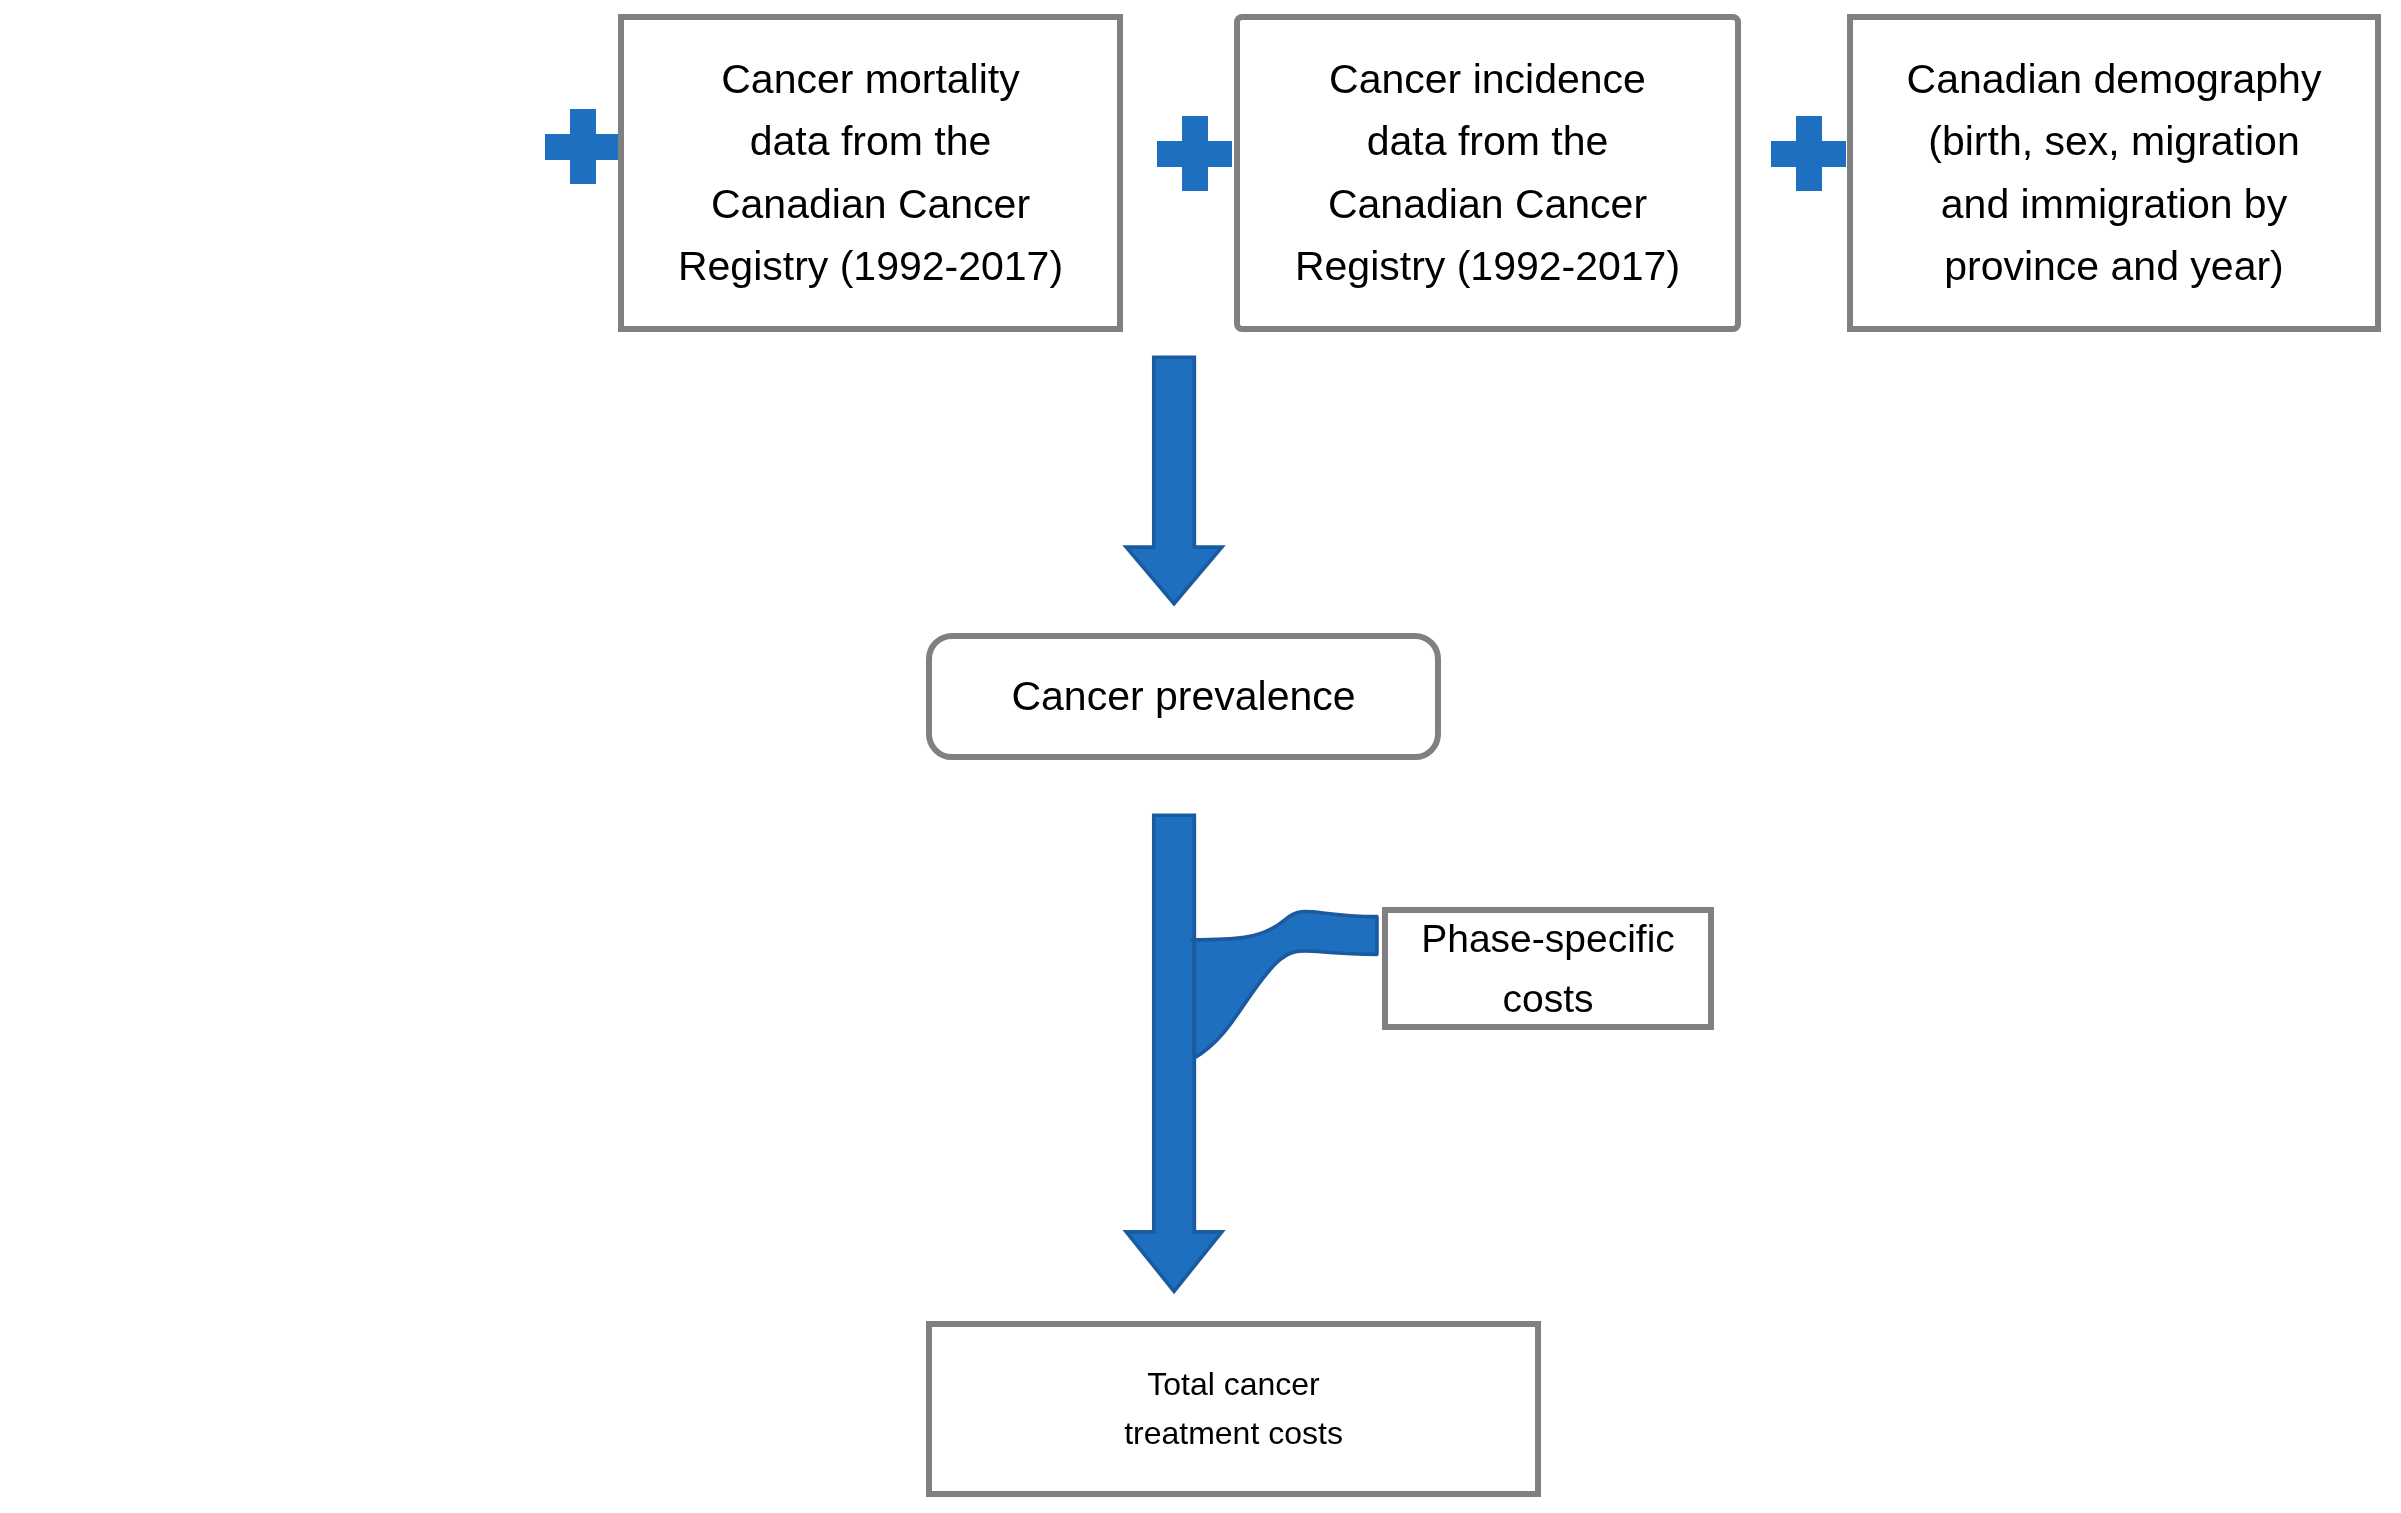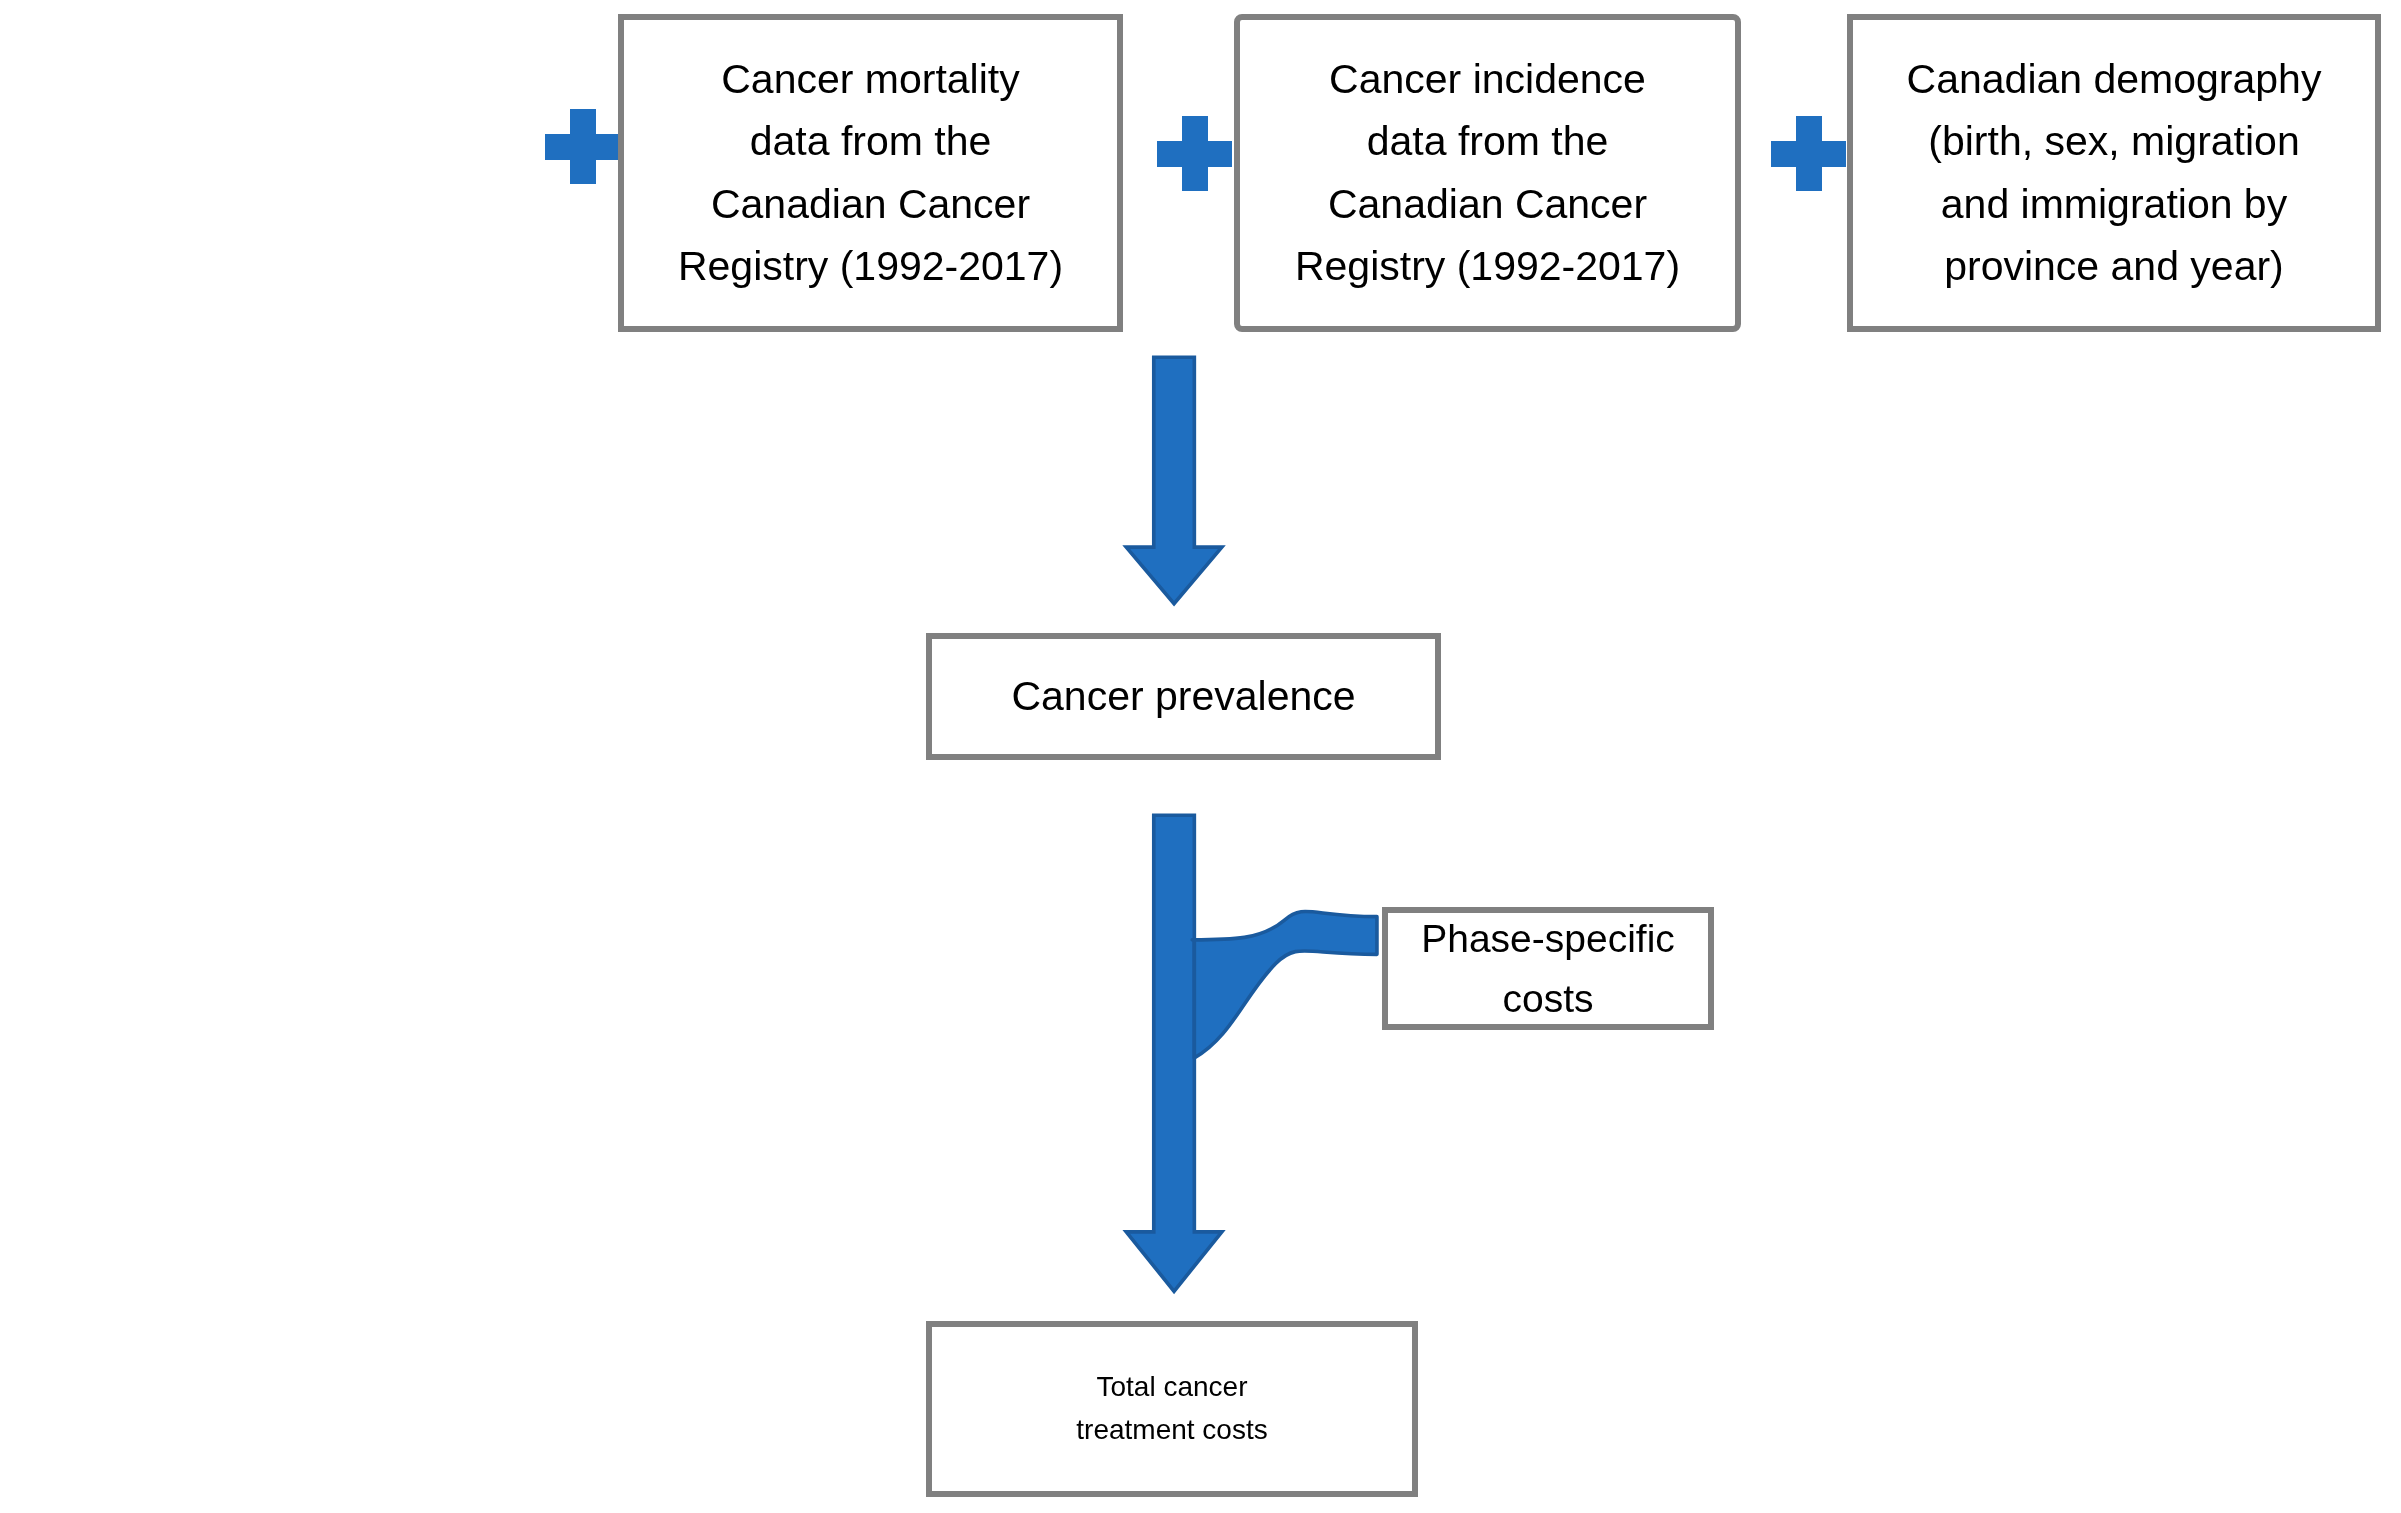--- a/index.html
+++ b/index.html
@@ -36,23 +36,23 @@
     padding: 0 10px;
     white-space: pre-line;
   }
   
   #src-0 { left: 19.6px;   top: 25px;  width: 500px;  height: 307px; font-size: 41px; }
   #src-1 { left: 618px;  top: 13.8px;  width: 505px;  height: 318px; font-size: 41px; }
   #src-2 { left: 1234px; top: 13.8px;  width: 507px;  height: 318px; font-size: 41px; border-radius: 8px; }
   #src-3 { left: 1847px; top: 13.8px;  width: 534px;  height: 318px; font-size: 41px; align-items: center; }
 
   
-  #node-prevalence { left: 926px; top: 633px;  width: 515px;  height: 127px; font-size: 41px; }
+  #node-prevalence { left: 926px; top: 633px;  width: 515px;  height: 127px; font-size: 41px; border-radius: 26px; }
   #node-phase      { left: 1382px; top: 873px; width: 332px;  height: 123px; font-size: 39px; margin-top: 34px; }
-  #node-total      { left: 926px; top: 1321px; width: 492px;  height: 176px; font-size: 28px; }
+  #node-total      { left: 926px; top: 1321px; width: 615px;  height: 176px; font-size: 32px; }
 
   
   .plus {
     position: absolute;
     width: 75px;
     height: 75px;
   }
   .plus::before, .plus::after {
     content: "";
     position: absolute;

